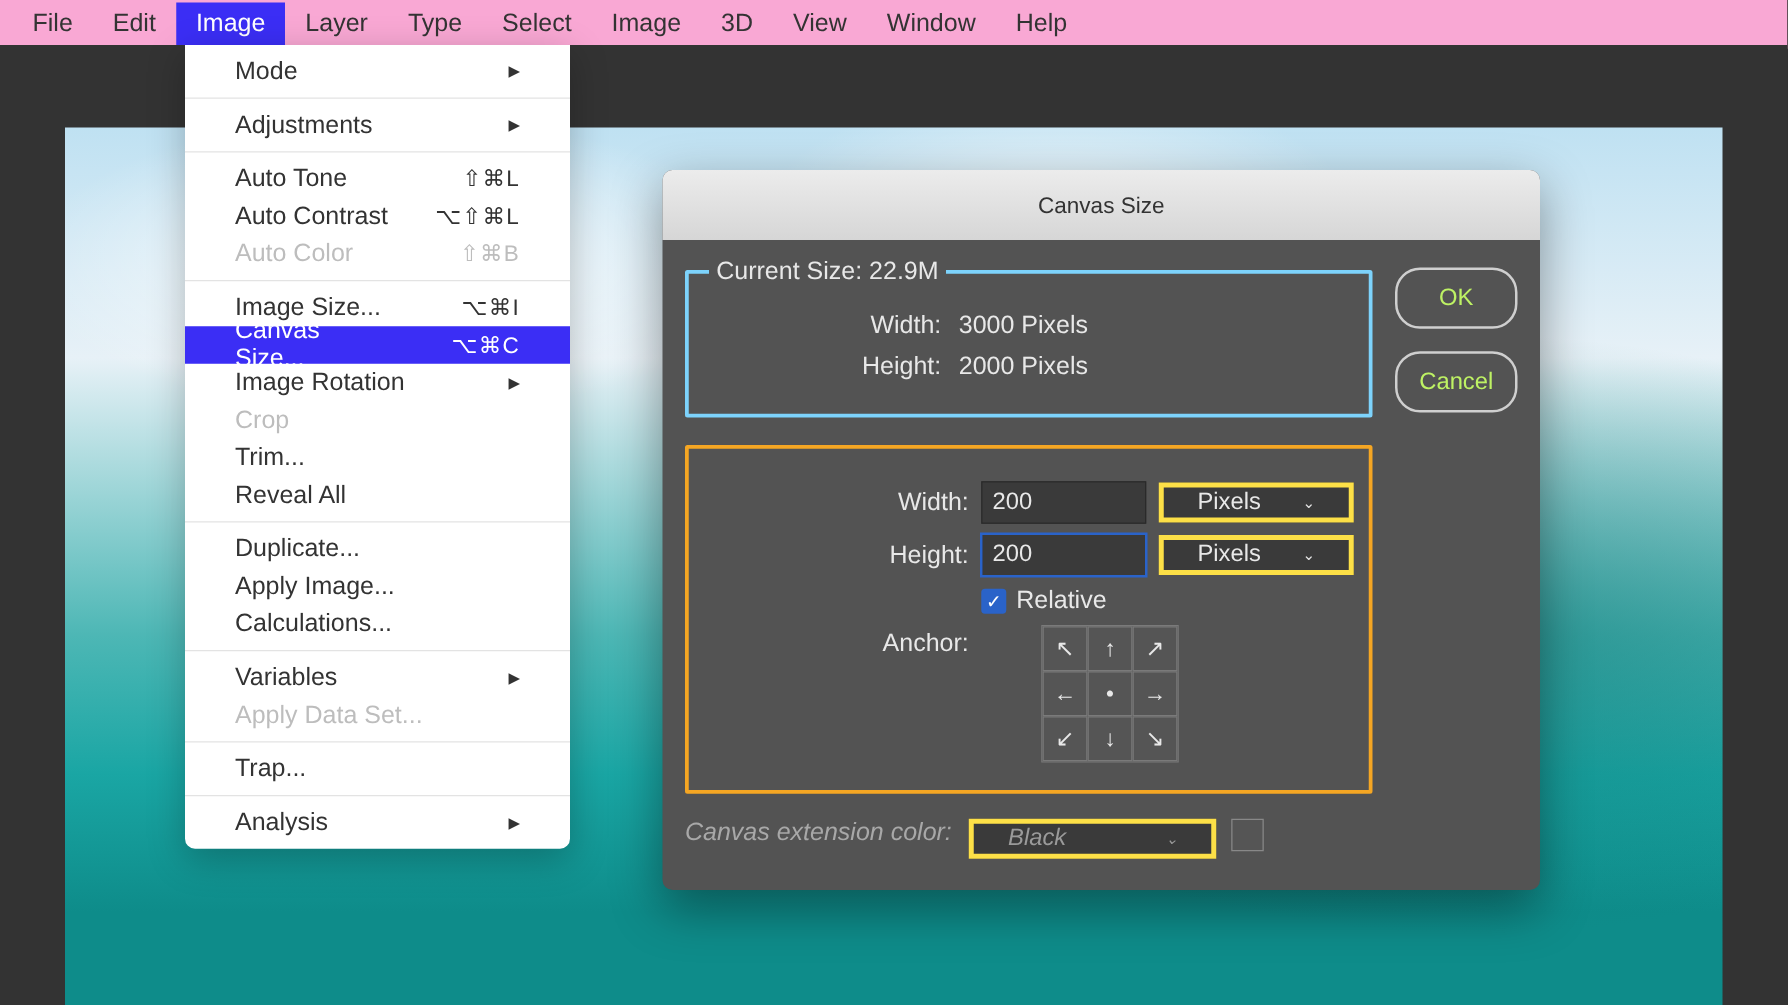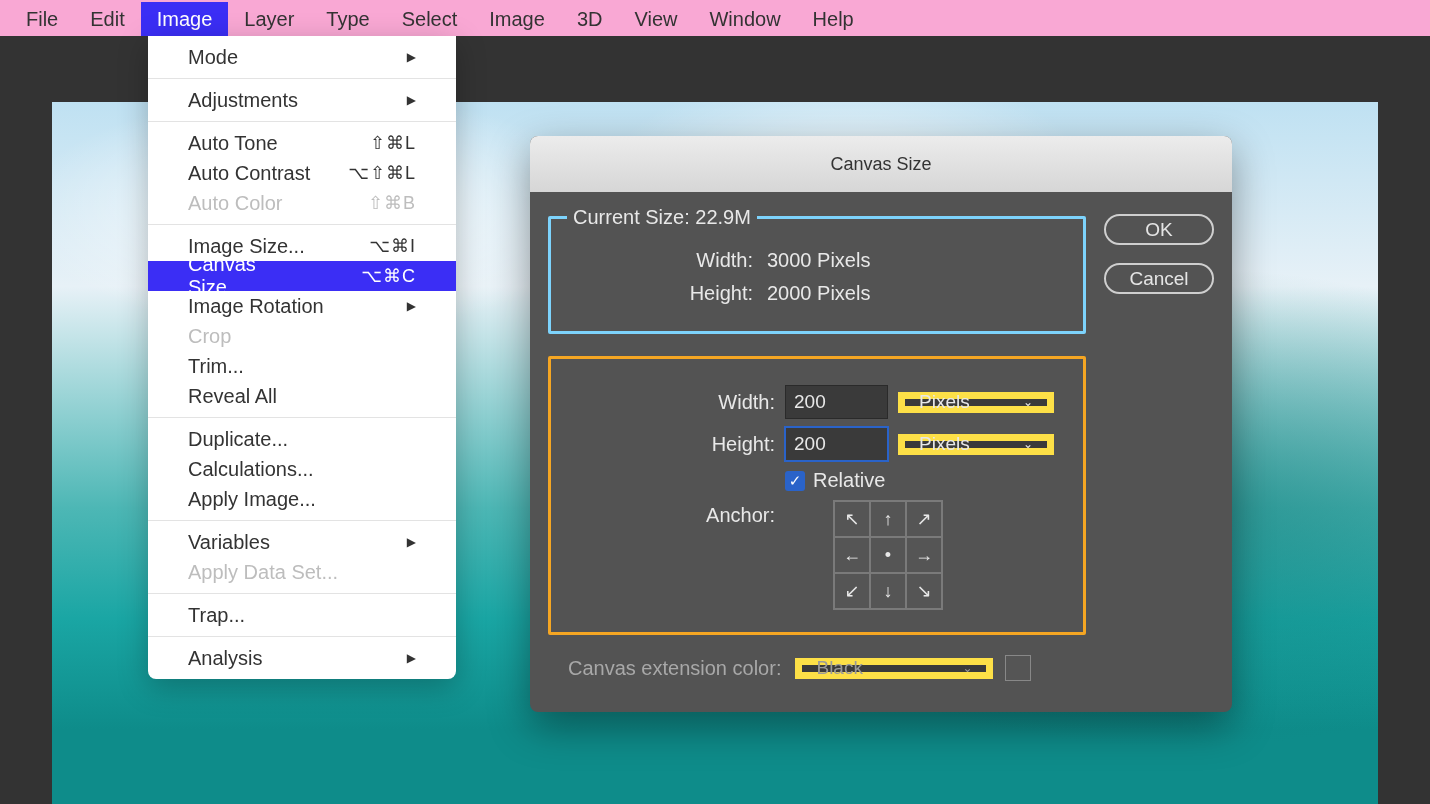--- a/index.html
+++ b/index.html
@@ -27,45 +27,45 @@
   .dropdown .sep { height:1px; background:#e3e3e3; margin:6px 0; }
   .dropdown .shortcut { font-size:18px; color:#333; letter-spacing:1px; }
 
   .dialog { position:absolute; top:136px; left:530px; width:702px; height:576px;
             background:#535353; border-radius:8px; box-shadow:0 14px 40px rgba(0,0,0,.4); color:#e8e8e8; }
   .dialog .titlebar { height:56px; background:linear-gradient(#ececec,#d6d6d6); border-radius:8px 8px 0 0;
                       display:flex; align-items:center; justify-content:center; color:#333; font-size:18px; }
   .dialog .body { padding:14px 18px; display:flex; gap:18px; }
   .dialog .left { flex:1; }
   .dialog .right { width:110px; display:flex; flex-direction:column; gap:18px; padding-top:8px; }
-  .pill { height:31px; border:2px solid #cfcfcf; border-radius:20px; background:transparent; color:#e5e5e5;
+  .pill { height:49px; border:2px solid #cfcfcf; border-radius:20px; background:transparent; color:#bef264;
           font-size:19px; display:flex; align-items:center; justify-content:center; cursor:default; }
   fieldset.section { border:3px solid #7dd3fc; border-radius:2px; padding:10px 16px 16px; margin-bottom:22px; }
   fieldset.section legend { padding:0 6px; font-size:20px; color:#e8e8e8; }
   .kv { display:flex; align-items:center; margin:10px 0; font-size:20px; }
   .kv .k { width:200px; text-align:right; padding-right:14px; }
   .kv .v { color:#e8e8e8; }
 
   .highlight-box { border:3px solid #f5a623; border-radius:2px; padding:18px 12px 14px; margin-bottom:20px; }
   .form-row { display:flex; align-items:center; margin:8px 0; font-size:20px; }
   .form-row .lab { width:222px; text-align:right; padding-right:10px; }
-  input.txt { width:103px; height:34px; background:#3a3a3a; border:1px solid #2a2a2a; color:#e8e8e8;
+  input.txt { width:132px; height:34px; background:#3a3a3a; border:1px solid #2a2a2a; color:#e8e8e8;
               font-size:19px; padding:0 8px; }
   input.txt.focused { outline:2px solid #2a63c9; outline-offset:-1px; }
-  .selectbox { width:156px; height:21px; background:#3a3a3a; border:7px solid #fde047; color:#e8e8e8;
-               font-size:19px; padding:0 14px; display:flex; align-items:center; justify-content:space-between; margin-left:10px; }
+  .selectbox { width:156px; height:32px; background:#3a3a3a; border:4px solid #fde047; color:#e8e8e8;
+               font-size:19px; padding:0 27px; display:flex; align-items:center; justify-content:space-between; margin-left:10px; }
   .selectbox.disabled { color:#9a9a9a; }
   .selectbox .chev { font-size:12px; }
   .checkbox { width:20px; height:20px; background:#2a63c9; border-radius:3px; display:inline-flex;
               align-items:center; justify-content:center; color:#fff; font-size:15px; margin-right:8px; }
   .anchor-grid { display:grid; grid-template-columns:repeat(3,36px); grid-template-rows:repeat(3,36px);
                  border:1px solid #7a7a7a; }
   .anchor-grid .cell { border:1px solid #7a7a7a; display:flex; align-items:center; justify-content:center;
                        color:#e8e8e8; font-size:18px; background:#555; }
-  .ext-row { display:flex; align-items:center; font-size:20px; color:#a8a8a8; margin-left:20px; }
+  .ext-row { display:flex; align-items:flex-start; font-size:20px; color:#a8a8a8; margin-left:0;font-style:italic; }
   .swatch { width:26px; height:26px; border:1px solid #888; margin-left:12px; background:#555; }
 </style>
 </head>
 <body>
 
 <div class="menubar">
   <div class="item">File</div>
   <div class="item">Edit</div>
   <div class="item active">Image</div>
   <div class="item">Layer</div>
@@ -122,24 +122,24 @@
       <span>Trim...</span>
     </div>
   <div class="row">
       <span>Reveal All</span>
     </div>
   <div class="sep"></div>
   <div class="row">
       <span>Duplicate...</span>
     </div>
   <div class="row">
+      <span>Apply Image...</span>
+    </div>
+  <div class="row">
       <span>Calculations...</span>
-    </div>
-  <div class="row">
-      <span>Apply Image...</span>
     </div>
   <div class="sep"></div>
   <div class="row sub">
       <span>Variables</span>
     </div>
   <div class="row disabled">
       <span>Apply Data Set...</span>
     </div>
   <div class="sep"></div>
   <div class="row">

